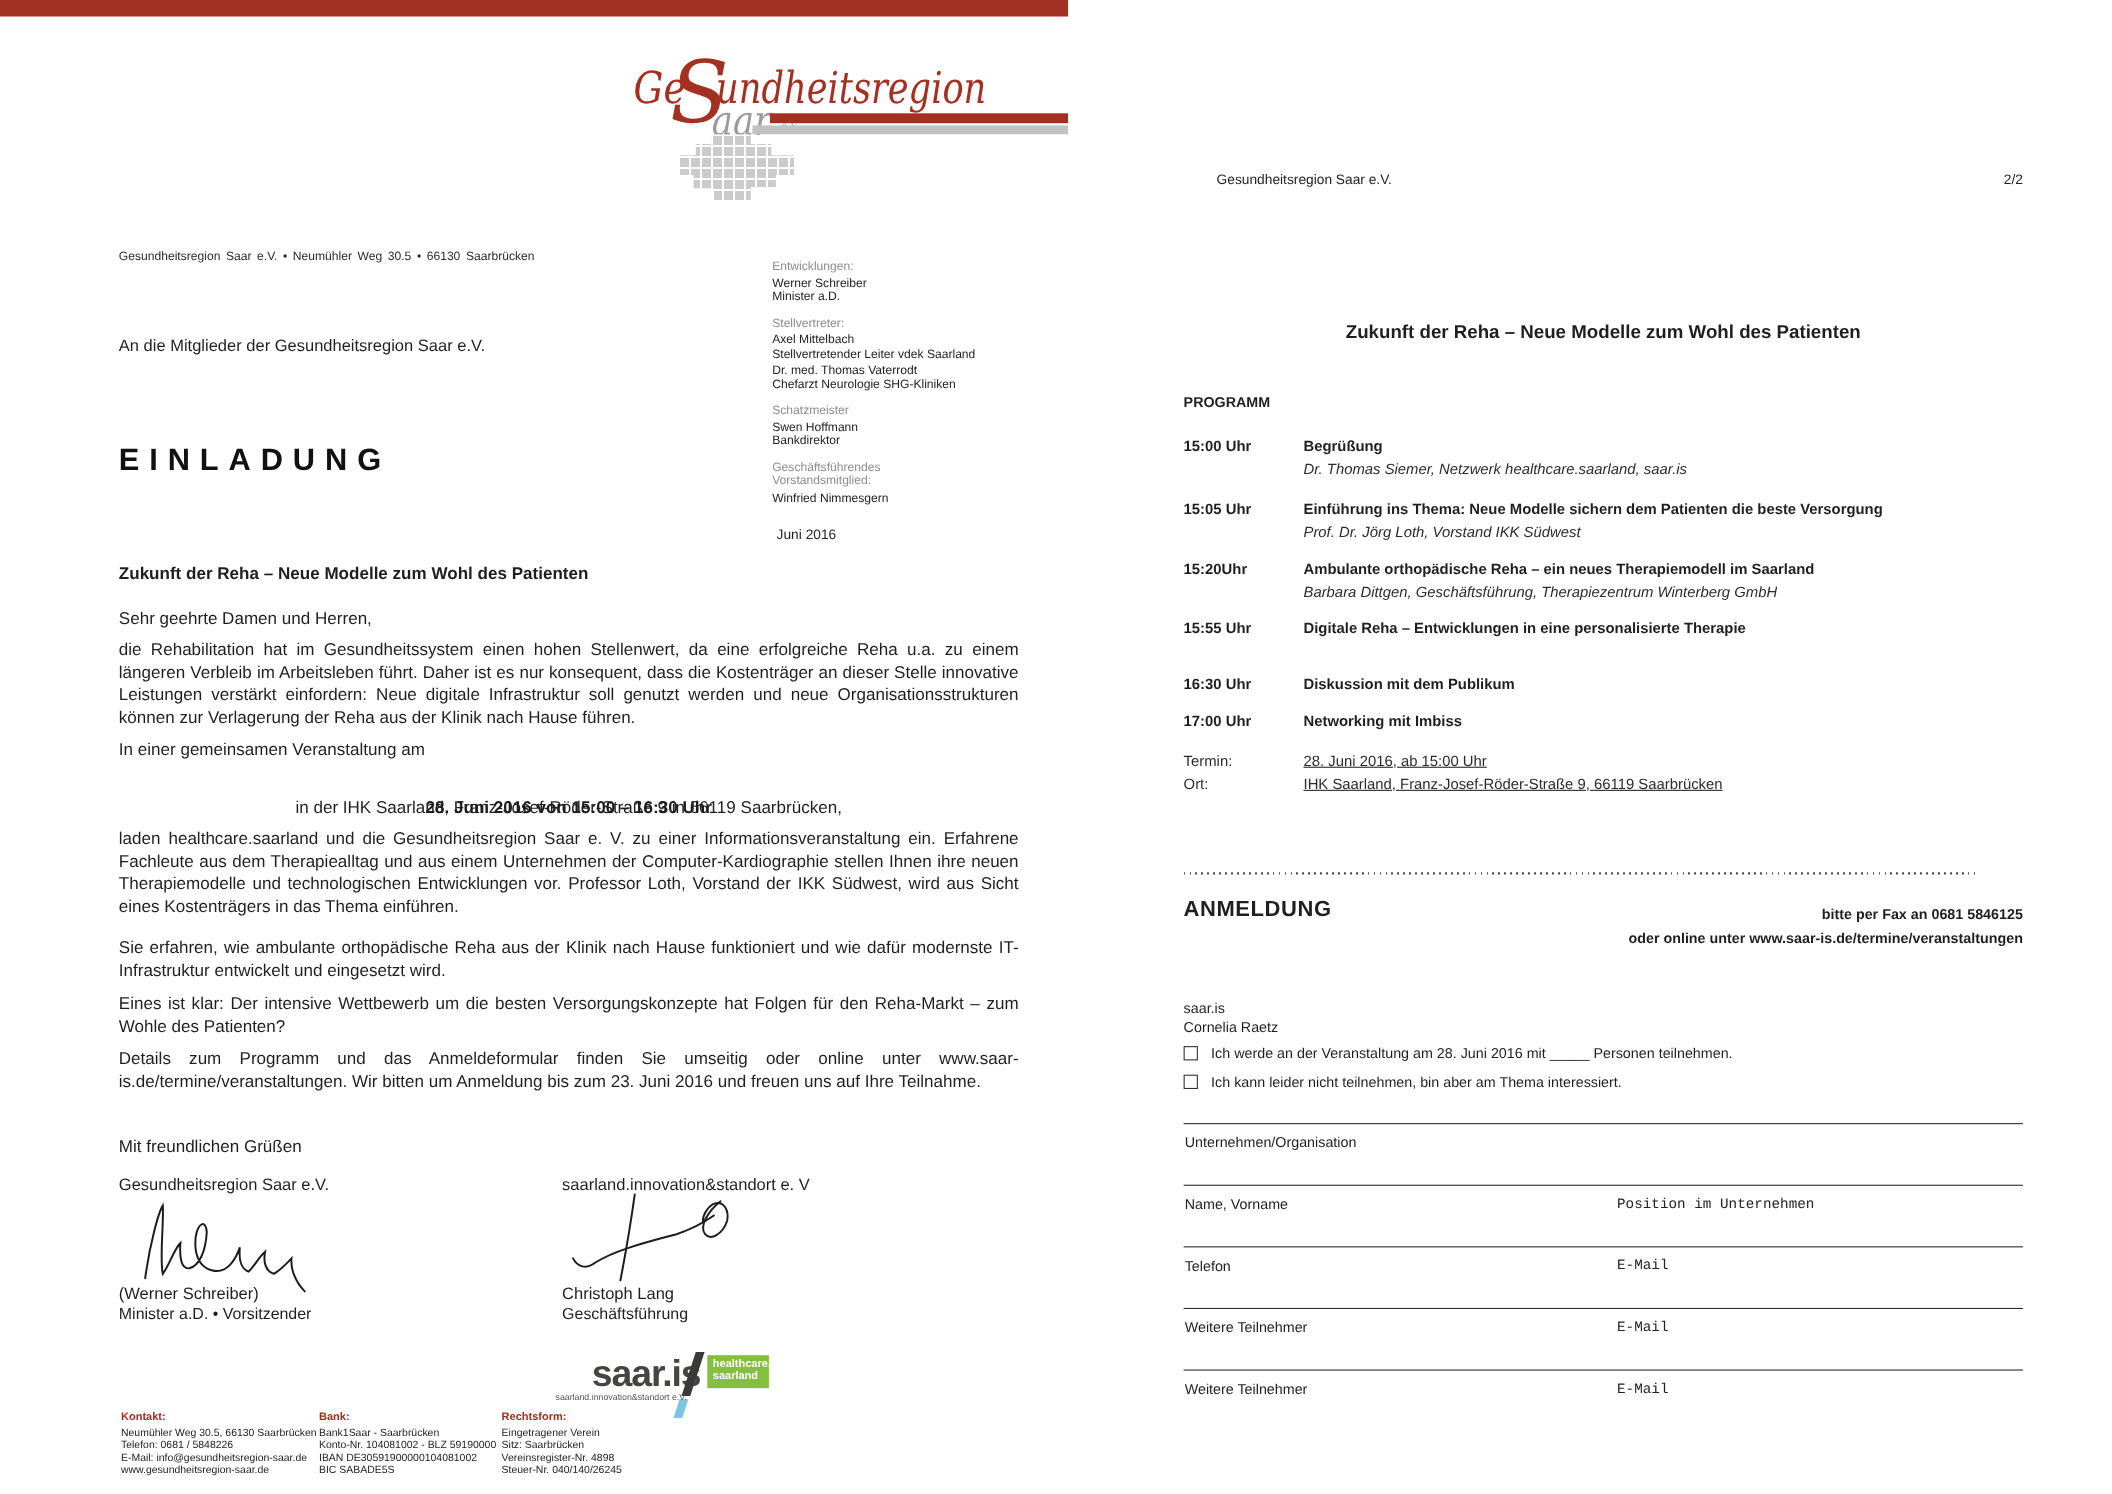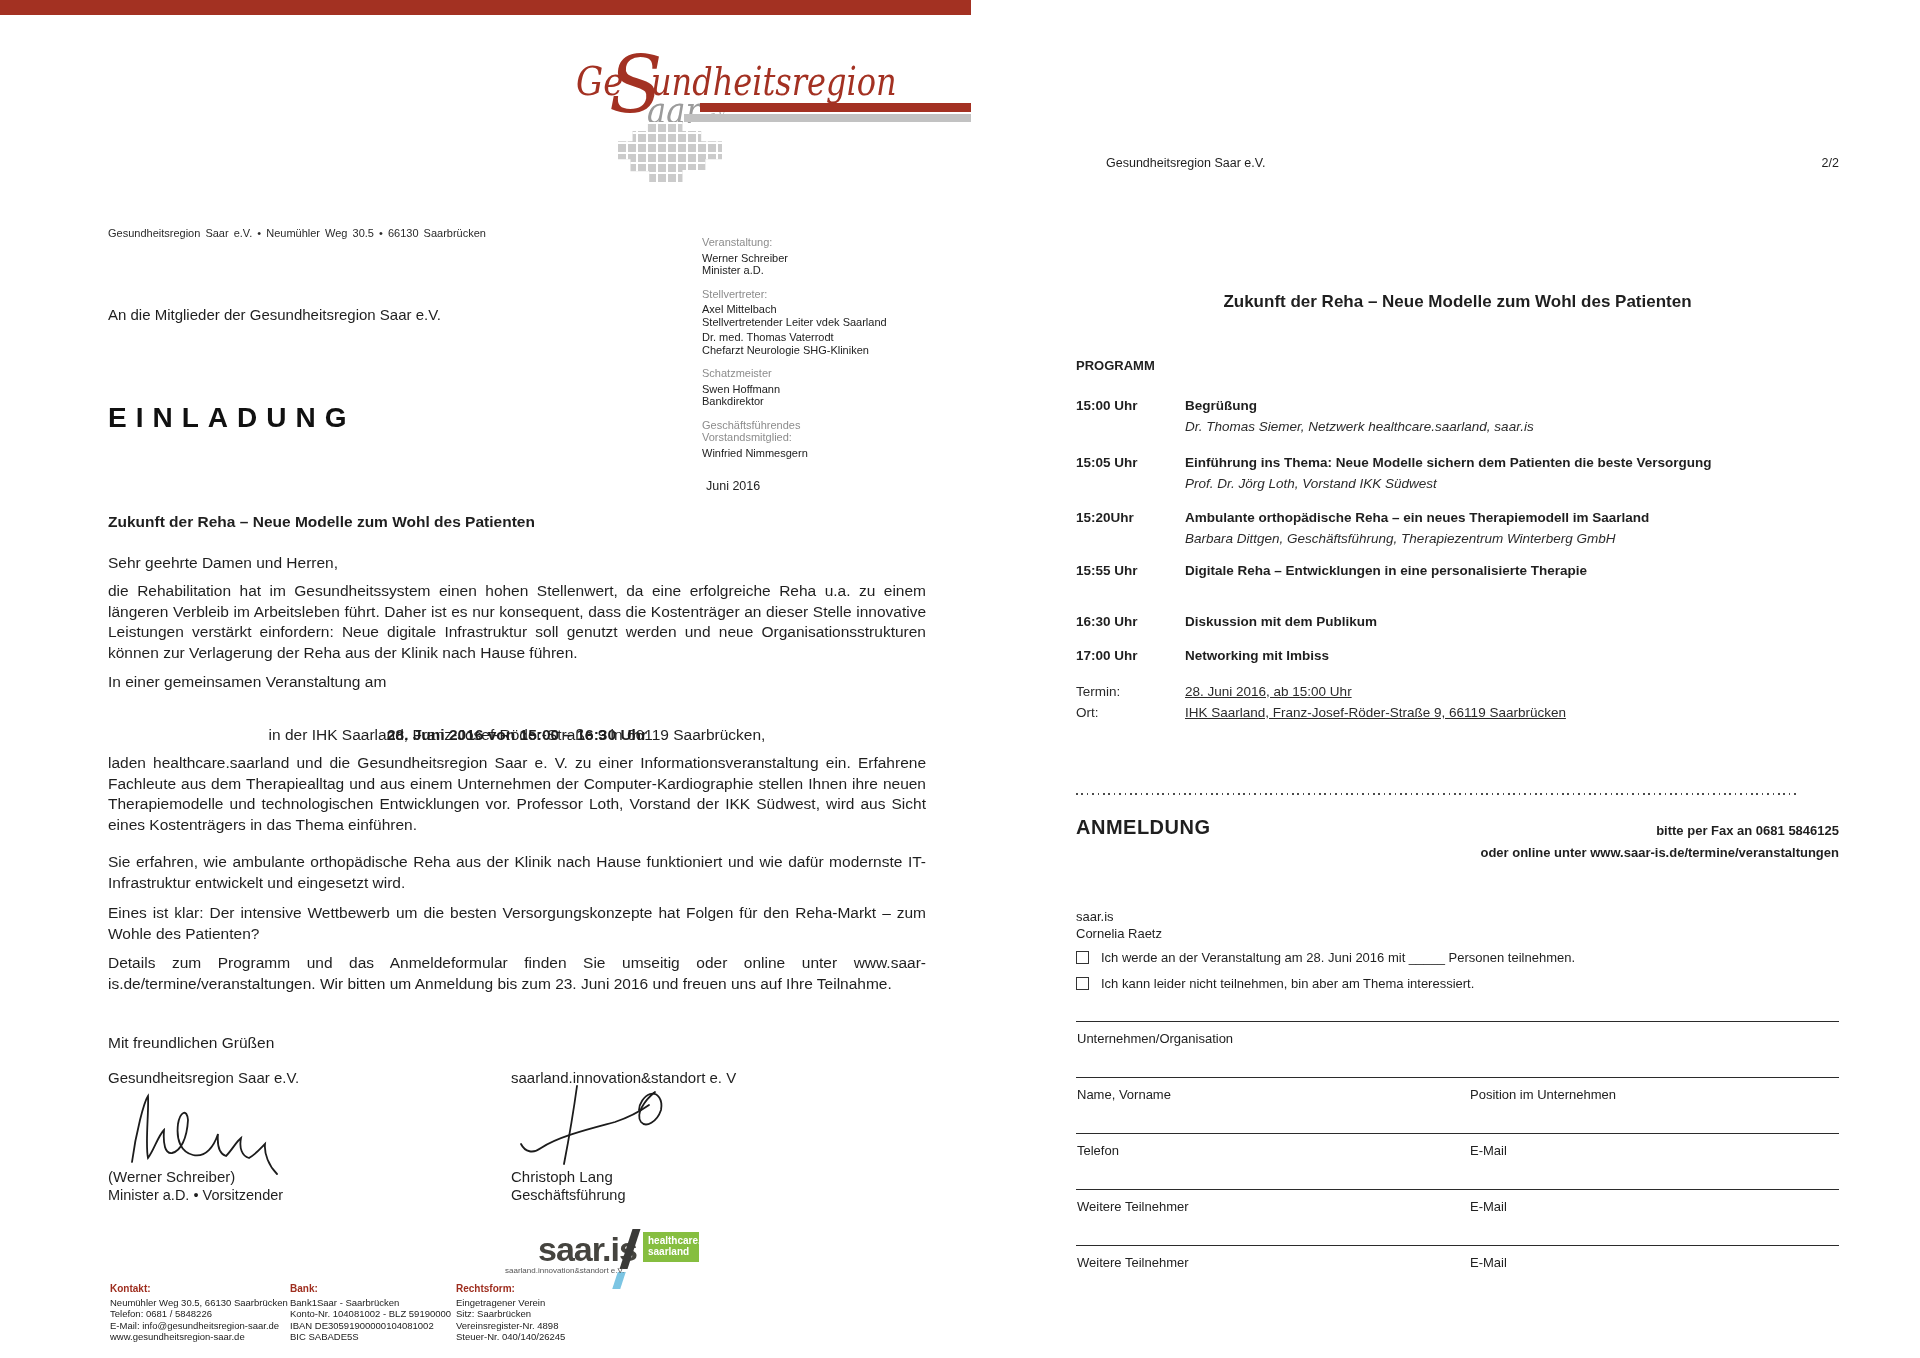--- a/index.html
+++ b/index.html
@@ -74,21 +74,21 @@
   .dotline{left:1076px;top:793px;width:724px;height:2px;
     background-image:repeating-linear-gradient(90deg,#4a4a4a 0 1.6px,transparent 1.6px 5.4px);}
   .anmeldung{left:1076px;top:816px;font-size:20px;font-weight:bold;letter-spacing:.5px;}
   .faxline{left:1239px;top:823px;width:600px;text-align:right;font-size:13px;font-weight:bold;}
   .onlineline{left:1239px;top:845px;width:600px;text-align:right;font-size:13px;font-weight:bold;}
   .contactblock{left:1076px;top:908px;font-size:13px;line-height:17px;}
   .cbrow{left:1076px;width:763px;font-size:13px;display:flex;align-items:flex-start;}
   .cbx{display:inline-block;width:11px;height:11px;border:1.2px solid #333;margin:1px 12px 0 0;flex:0 0 auto;background:#fff;}
   .form-row{left:1076px;width:763px;height:40px;border-top:1.4px solid #2b2b2b;}
   .fr-left{position:absolute;left:1px;top:9px;font-size:13px;color:#222;}
-  .fr-right{position:absolute;left:394px;top:9px;font-size:13px;color:#222;}
+  .fr-right{position:absolute;left:394px;top:9px;font-size:13px;color:#222;font-family:Liberation Mono, monospace;}
 
   svg.sig path{stroke:#1c1c1c;stroke-width:1.8;fill:none;stroke-linecap:round;}
 </style>
 </head>
 <body>
 
 <div class="abs topbar"></div>
 
 <div>
   <span class="abs logo-ge">Ge</span>
@@ -99,21 +99,21 @@
   <div class="abs logo-redbar"></div>
   <div class="abs logo-greybar"></div>
   <div class="abs logo-mosaic"></div>
 </div>
 
 <div class="abs sender">Gesundheitsregion Saar e.V.   •   Neumühler Weg 30.5   •   66130 Saarbrücken</div>
 <div class="abs recipient">An die Mitglieder der Gesundheitsregion Saar e.V.</div>
 <div class="abs headline">EINLADUNG</div>
 
 <div class="abs board">
-  <div class="role first">Veranstaltung:</div>
+  <div class="role first">Entwicklungen:</div>
   <div class="member">
     <div>Werner Schreiber</div>
     <div>Minister a.D.</div>
   </div>
   <div class="role">Stellvertreter:</div>
   <div class="member">
     <div>Axel Mittelbach</div>
     <div>Stellvertretender Leiter vdek Saarland</div>
   </div>
   <div class="member">

